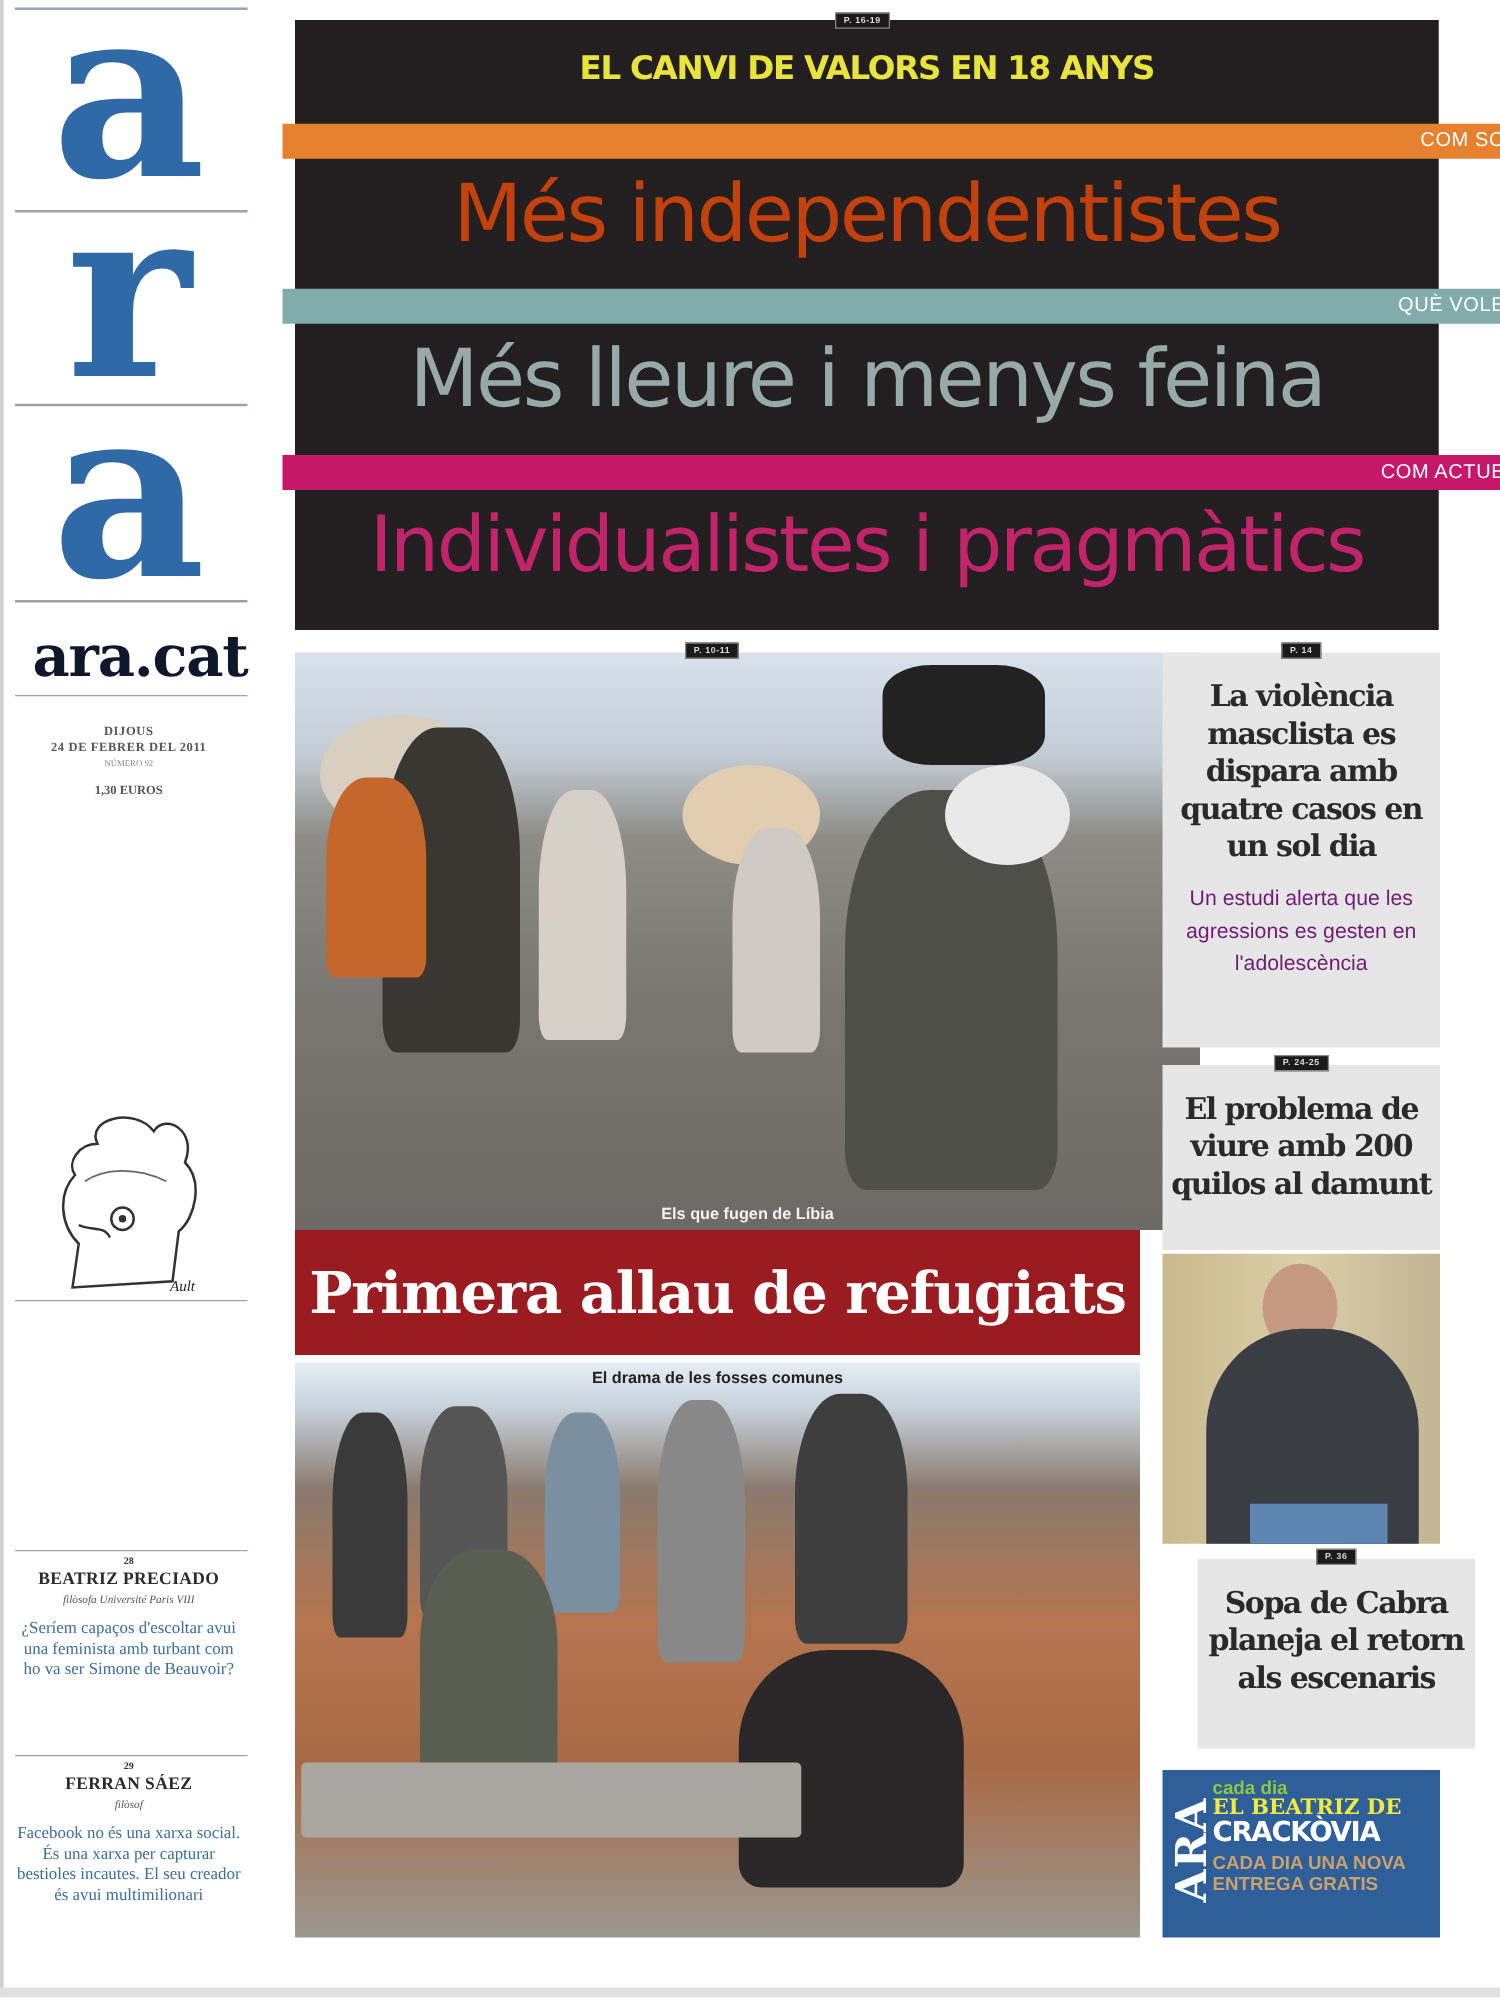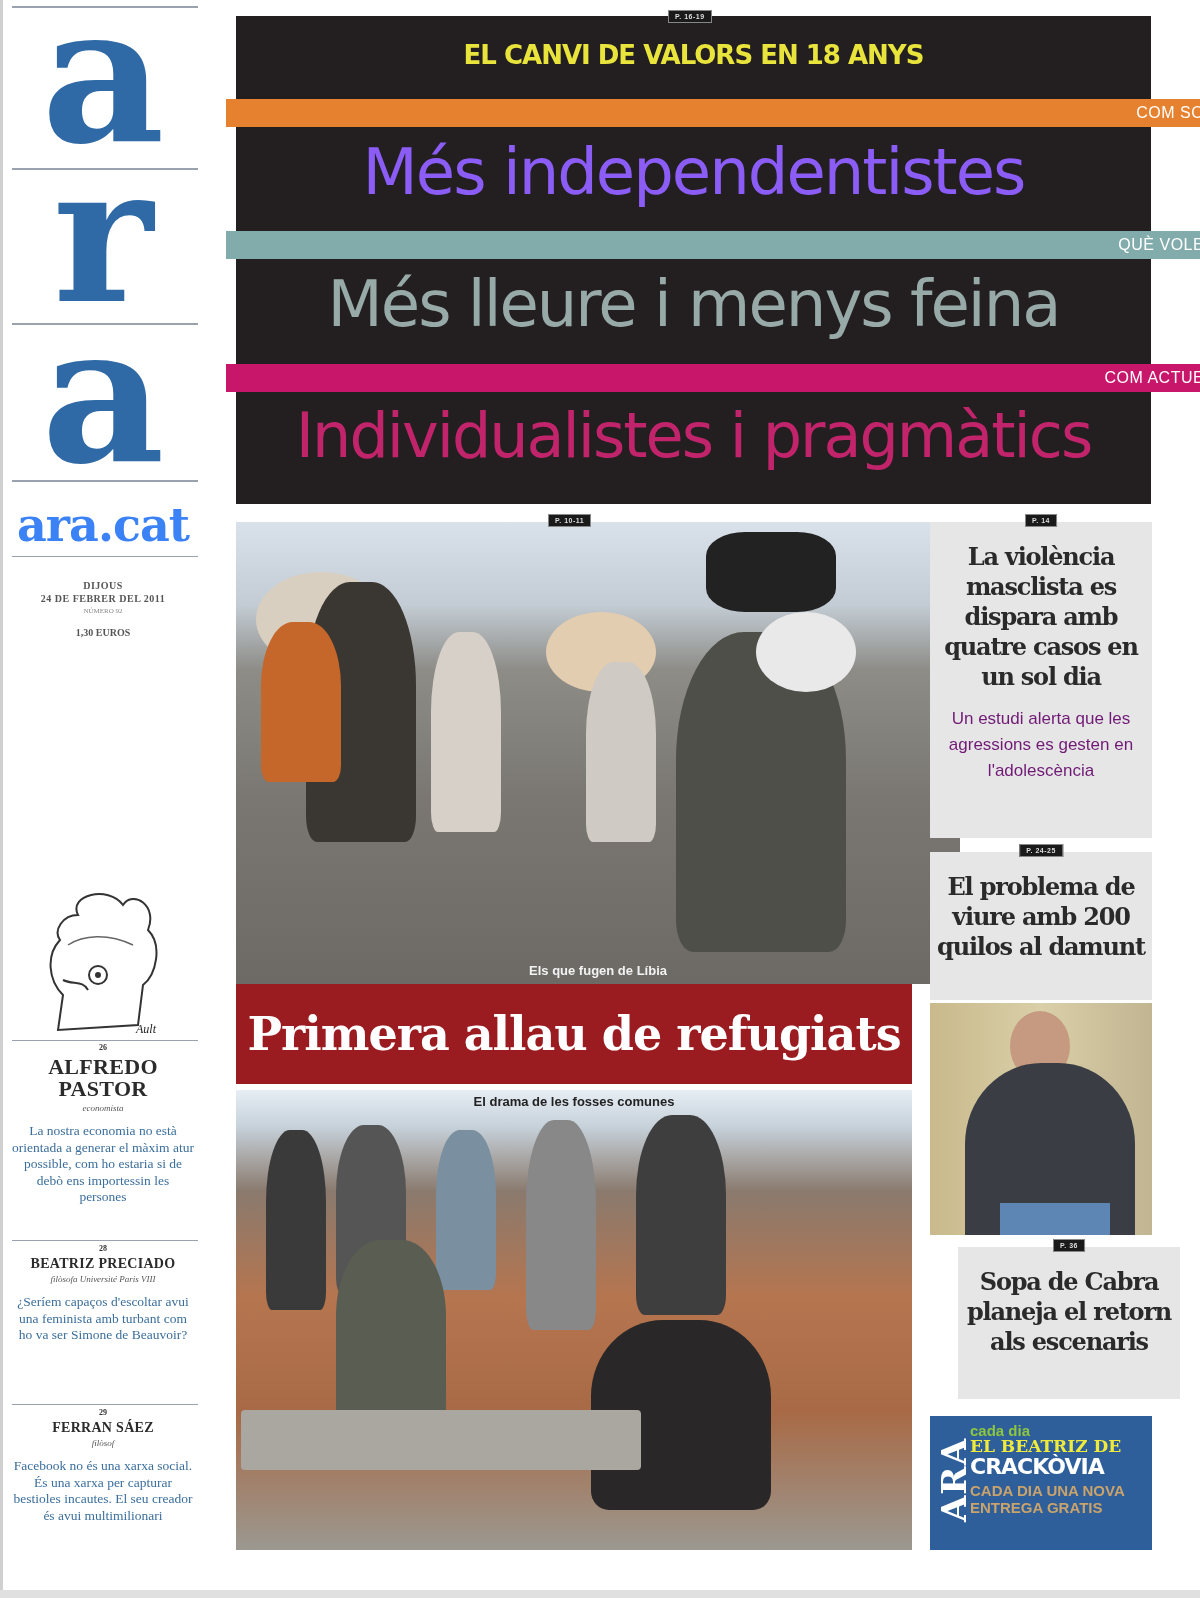--- a/index.html
+++ b/index.html
@@ -7,22 +7,22 @@
     body { position: relative; font-family: "Liberation Serif", serif; }
 
     
     .leftcol { position: absolute; left: 8px; top: 0; width: 190px; height: 1598px; }
     .rule { position: absolute; left: 4px; right: 0; height: 2px; background: #9aa3ad; }
     .logo-letter { position: absolute; left: 0; width: 190px; text-align: center; color: #2f6aa6;
       font-family: "DejaVu Serif", serif; font-weight: bold; line-height: 1; }
     .logo-a1 { top: -20px; font-size: 190px; }
     .logo-r  { top: 140px; font-size: 190px; }
     .logo-a2 { top: 300px; font-size: 190px; }
-    .logo-url { position: absolute; top: 498px; left: 0; width: 190px; text-align: center;
-      color: #3b82f6; font-family: "DejaVu Serif", serif; font-weight: bold; font-size: 46px; letter-spacing: -1px; }
+    .logo-url { position: absolute; top: 498px; left: 0; width: 190px; text-align: right;
+      color: #0f172a; font-family: "DejaVu Serif", serif; font-weight: bold; font-size: 46px; letter-spacing: -1px; }
     .dateblock { position: absolute; top: 580px; left: 0; width: 190px; text-align: center; color: #555; }
     .dateblock .d1 { font-size: 10px; font-weight: bold; letter-spacing: .5px; }
     .dateblock .d2 { font-size: 10px; font-weight: bold; letter-spacing: .5px; margin-top: 2px; }
     .dateblock .d3 { font-size: 7px; margin-top: 3px; color: #888; }
     .dateblock .d4 { font-size: 10px; font-weight: bold; margin-top: 12px; }
 
     .caricature { position: absolute; top: 885px; left: 30px; width: 130px; height: 150px; }
 
     .opinion { position: absolute; left: 0; width: 190px; text-align: center; }
     .opinion .num { font-size: 8px; font-weight: bold; color: #333; margin-bottom: 4px; }
@@ -43,21 +43,21 @@
     .banner-ref { left: 670px; top: 8px; }
     .kicker { position: absolute; left: 236px; width: 915px; top: 40px; text-align: center; color: #e9e43c;
       font-family: "DejaVu Sans", sans-serif; font-weight: bold; font-size: 26px; letter-spacing: -1px; }
     .stripe { position: absolute; left: 226px; width: 992px; height: 28px; text-align: right;
       color: #ffffff; font-family: Liberation Sans, sans-serif; font-size: 16px; line-height: 28px; letter-spacing: .5px; }
     .stripe-orange { top: 99px; background: #e6812f; }
     .stripe-teal   { top: 231px; background: #82acac; }
     .stripe-pink   { top: 364px; background: #c8166b; }
     .bigline { position: absolute; left: 236px; width: 915px; text-align: center;
       font-family: "DejaVu Sans", sans-serif; font-weight: normal; letter-spacing: -2px; line-height: 1; }
-    .big1 { top: 140px; font-size: 64px; color: #8b5cf6; }
+    .big1 { top: 140px; font-size: 64px; color: #c2410c; }
     .big2 { top: 272px; font-size: 64px; color: #98aaa8; }
     .big3 { top: 405px; font-size: 62px; color: #c2246b; }
 
     
     .photo { position: absolute; overflow: hidden; }
     .photo1 { left: 236px; top: 522px; width: 724px; height: 462px;
       background: linear-gradient(180deg, #d9e2ea 0%, #c3ccd4 18%, #8d8c87 32%, #7a7772 60%, #6d6a66 100%); }
     .photo1-ref { left: 548px; top: 514px; }
     .person { position: absolute; border-radius: 40% 40% 10% 10%; }
     .caption-on-photo { position: absolute; left: 0; width: 100%; bottom: 6px; text-align: center; color: #f2f2f2;
@@ -118,27 +118,20 @@
   <svg class="caricature" viewBox="0 0 130 150">
     <path d="M40 30 C30 10, 70 0, 85 20 C95 5, 120 20, 110 45 C125 60, 118 90, 105 100 L100 140 L20 145 L25 110 C10 95, 8 70, 22 55 C15 45, 25 30, 40 30 Z" fill="none" stroke="#333" stroke-width="2"></path>
     <circle cx="60" cy="90" r="9" fill="none" stroke="#333" stroke-width="2"></circle>
     <circle cx="60" cy="90" r="3" fill="#333"></circle>
     <path d="M25 95 C35 100, 45 95, 50 105" fill="none" stroke="#333" stroke-width="2"></path>
     <path d="M30 60 C45 50, 70 48, 95 60" fill="none" stroke="#666" stroke-width="1.5"></path>
     <text x="98" y="148" font-size="12" font-style="italic" fill="#222" font-family="Liberation Serif, serif">Ault</text>
   </svg>
 
   <div class="rule" style="top:1040px; height:1px"></div>
-  <div class="opinion op1">
-    <div class="num">26</div>
-    <div class="author">ALFREDO</div>
-    <div class="author">PASTOR</div>
-    <div class="role">economista</div>
-    <div class="quote">La nostra economia no està orientada a generar el màxim atur possible, com ho estaria si de debò ens importessin les persones</div>
-  </div>
 
   <div class="rule" style="top:1240px; height:1px"></div>
   <div class="opinion op2">
     <div class="num">28</div>
     <div class="author">BEATRIZ PRECIADO</div>
     <div class="role">filòsofa Université Paris VIII</div>
     <div class="quote">¿Seríem capaços d'escoltar avui una feminista amb turbant com ho va ser Simone de Beauvoir?</div>
   </div>
 
   <div class="rule" style="top:1404px; height:1px"></div>

